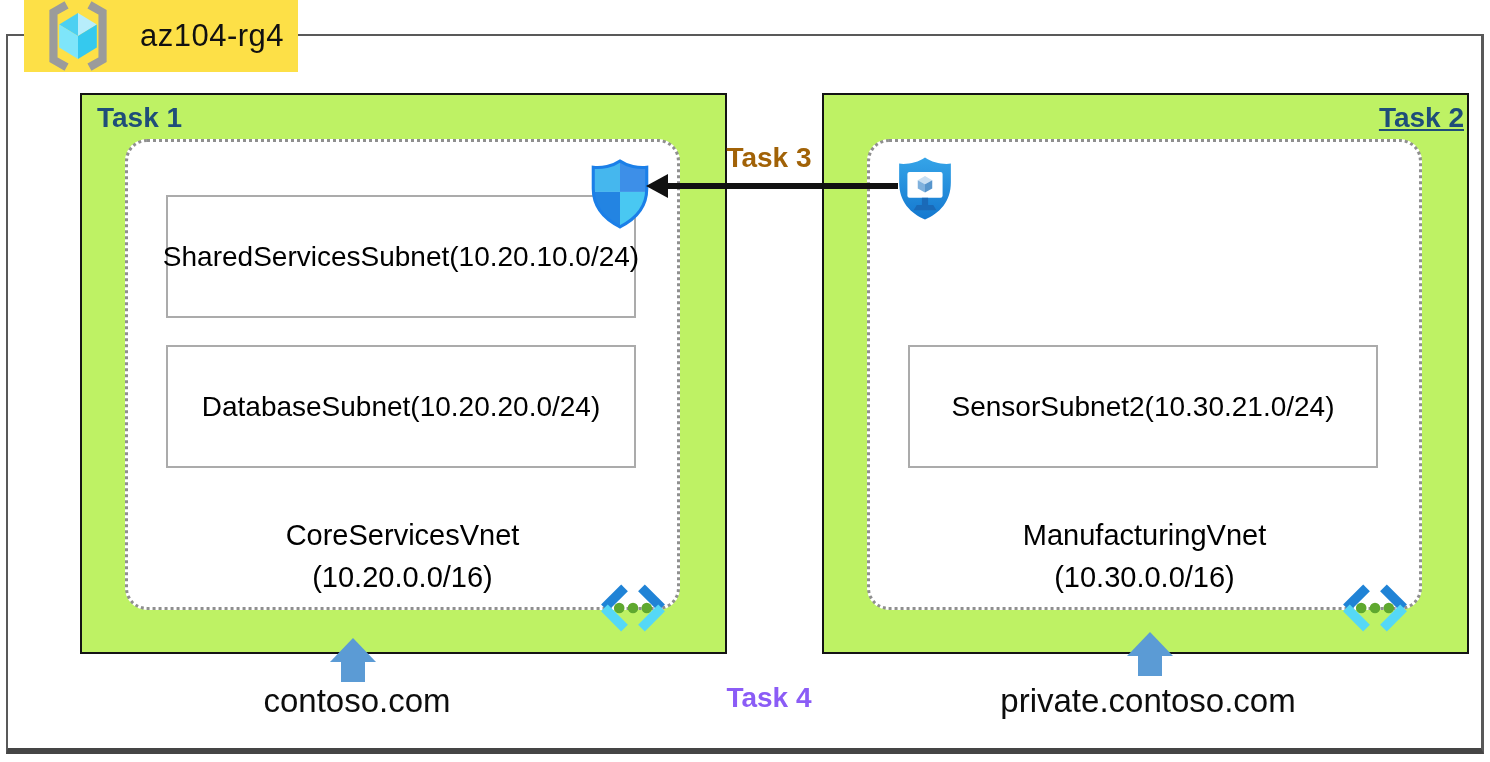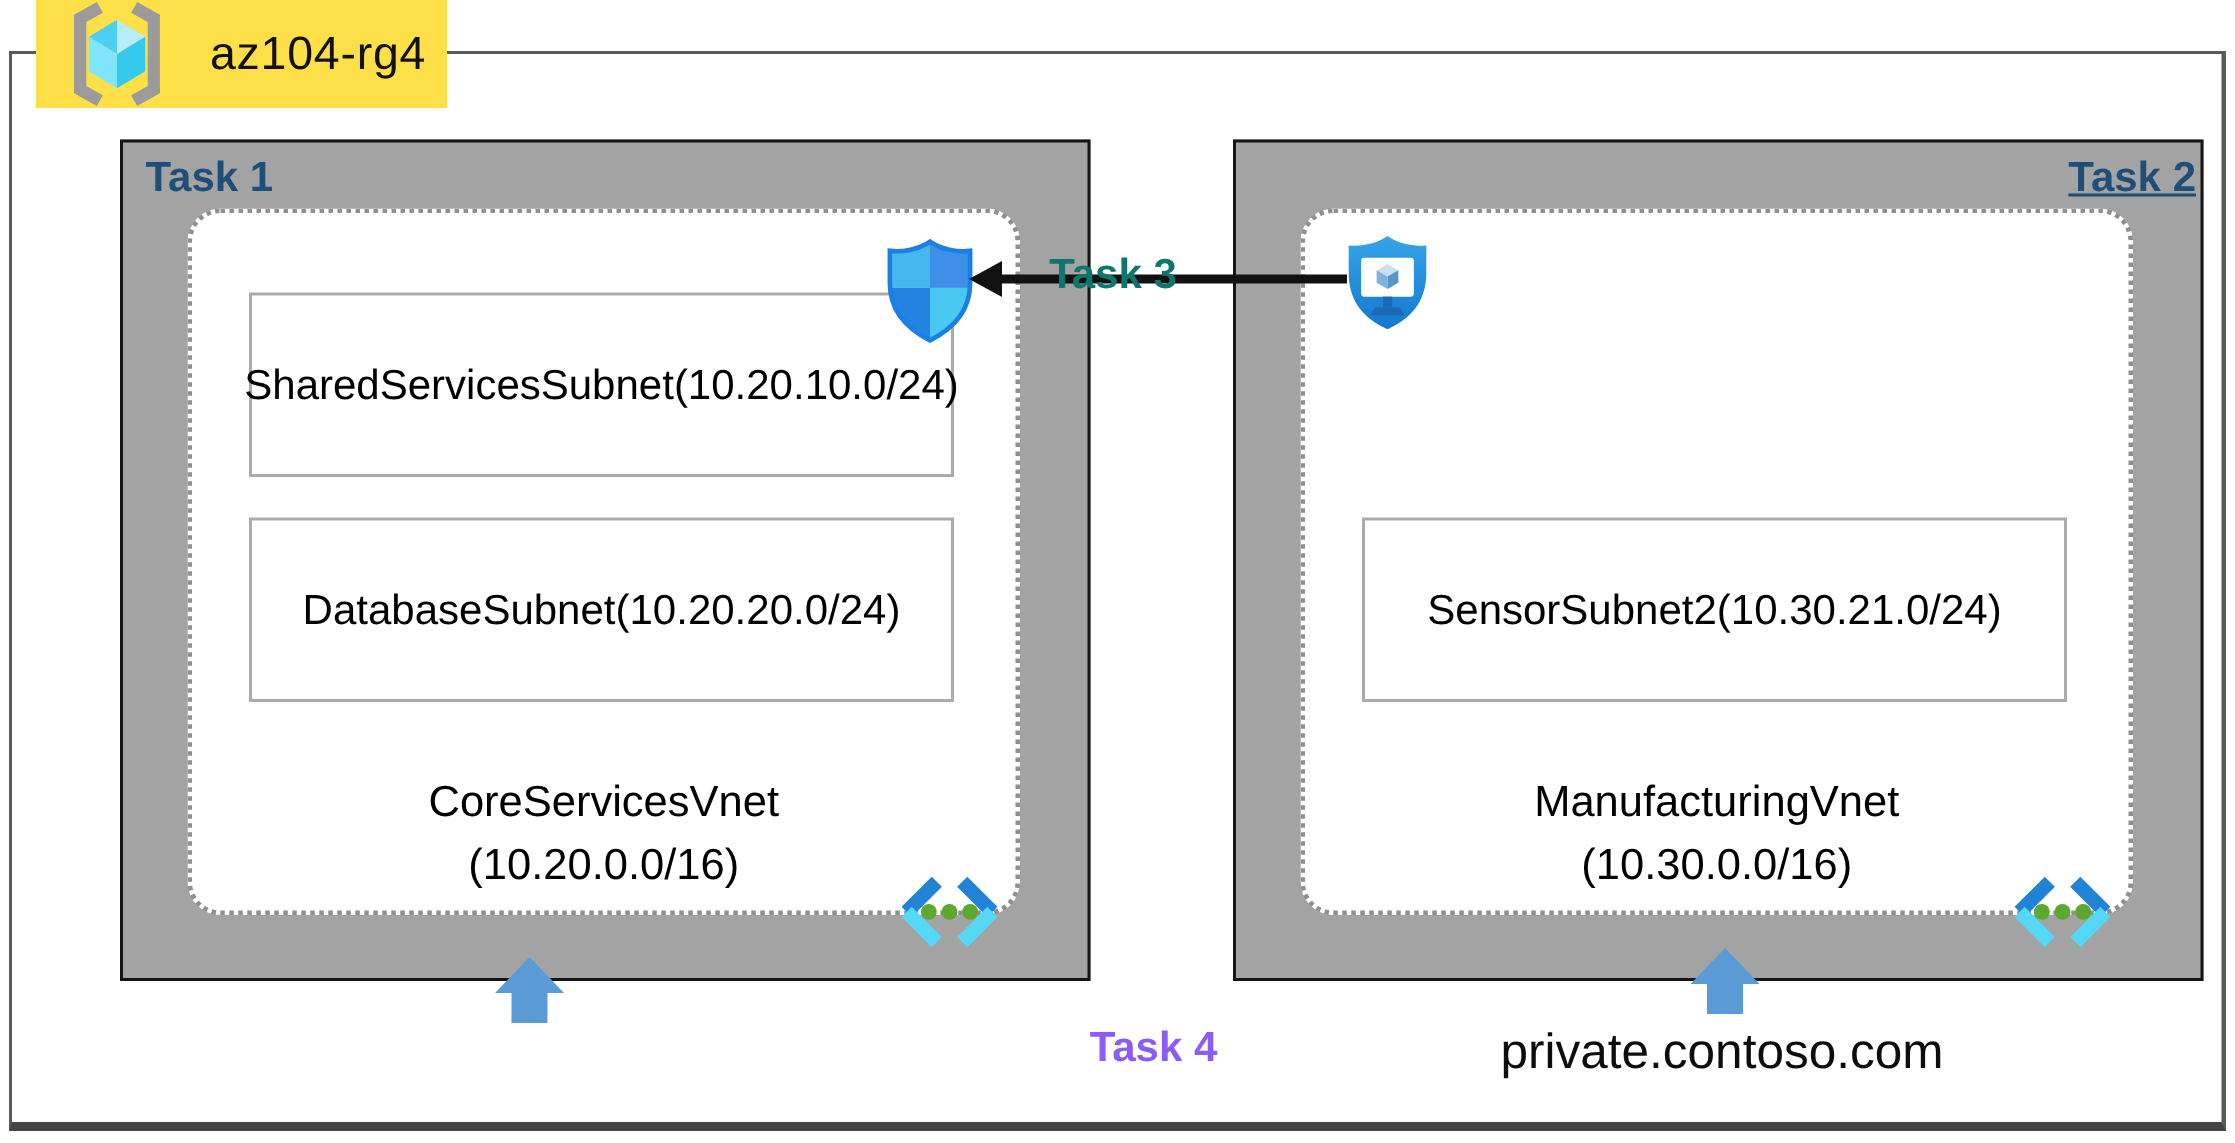--- a/index.html
+++ b/index.html
@@ -13,21 +13,21 @@
     border:2px solid #595959;border-right-width:3px;border-bottom:6px solid #454545;
     box-sizing:border-box;z-index:0;
   }
   .rg-header{
     position:absolute;left:24px;top:0;height:72px;z-index:6;background:#fde047;
     display:flex;align-items:center;padding:0 14px 0 10px;gap:18px;
   }
   .rg-name{font-size:31px;color:#111;letter-spacing:0.5px;}
   
   .task-box{
-    position:absolute;top:93px;width:647px;height:561px;background:#a3a3a3;
+    position:absolute;top:93px;width:647px;height:561px;background:#bef264;
     border:2px solid #141414;box-sizing:border-box;z-index:1;
   }
   .task-box.left{left:80px;}
   .task-box.right{left:822px;}
   .task-label{
     position:absolute;top:7px;font-size:28px;font-weight:700;color:#1F4E79;z-index:2;
   }
   .task-label.tl{left:15px;}
   .task-label.tr{right:3px;text-decoration:underline;}
   
@@ -53,22 +53,22 @@
   
   .nsg-badge{position:absolute;left:505px;top:63px;width:66px;height:72px;z-index:4;}
   .bastion-badge{position:absolute;left:71px;top:60px;width:60px;height:70px;z-index:4;}
   
   .t3-line{position:absolute;left:666px;top:183px;width:232px;height:6px;background:#111;z-index:5;}
   .t3-head{
     position:absolute;left:646px;top:174px;width:0;height:0;z-index:5;
     border-top:12px solid transparent;border-bottom:12px solid transparent;
     border-right:22px solid #111;
   }
-  .t3-label{position:absolute;left:692px;top:142px;width:100px;text-align:center;
-    font-size:28px;font-weight:700;color:#0f766e;z-index:5;margin-top:25px;}
+  .t3-label{position:absolute;left:719px;top:142px;width:100px;text-align:center;
+    font-size:28px;font-weight:700;color:#a16207;z-index:5;}
   
   .up-arrow{position:absolute;width:46px;height:44px;z-index:4;}
   .up-arrow .head{width:0;height:0;border-left:23px solid transparent;
     border-right:23px solid transparent;border-bottom:24px solid #5B9BD5;}
   .up-arrow .shaft{width:24px;height:20px;background:#5B9BD5;margin:0 auto;}
   .up-arrow.left{left:330px;top:638px;}
   .up-arrow.right{left:1127px;top:632px;}
   .dns-label{position:absolute;top:682px;font-size:33px;color:#0d0d0d;text-align:center;z-index:2;}
   .dns-label.left{left:207px;width:300px;}
   .dns-label.right{left:978px;width:340px;}
@@ -188,16 +188,17 @@
   <div class="t3-label">Task 3</div>
 
   <div class="up-arrow left">
     <div class="head"></div>
     <div class="shaft"></div>
   </div>
   <div class="up-arrow right">
     <div class="head"></div>
     <div class="shaft"></div>
   </div>
+  <div class="dns-label left">contoso.com</div>
   <div class="dns-label right">private.contoso.com</div>
   <div class="t4-label">Task 4</div>
 
 </div>
 
 </body></html>

